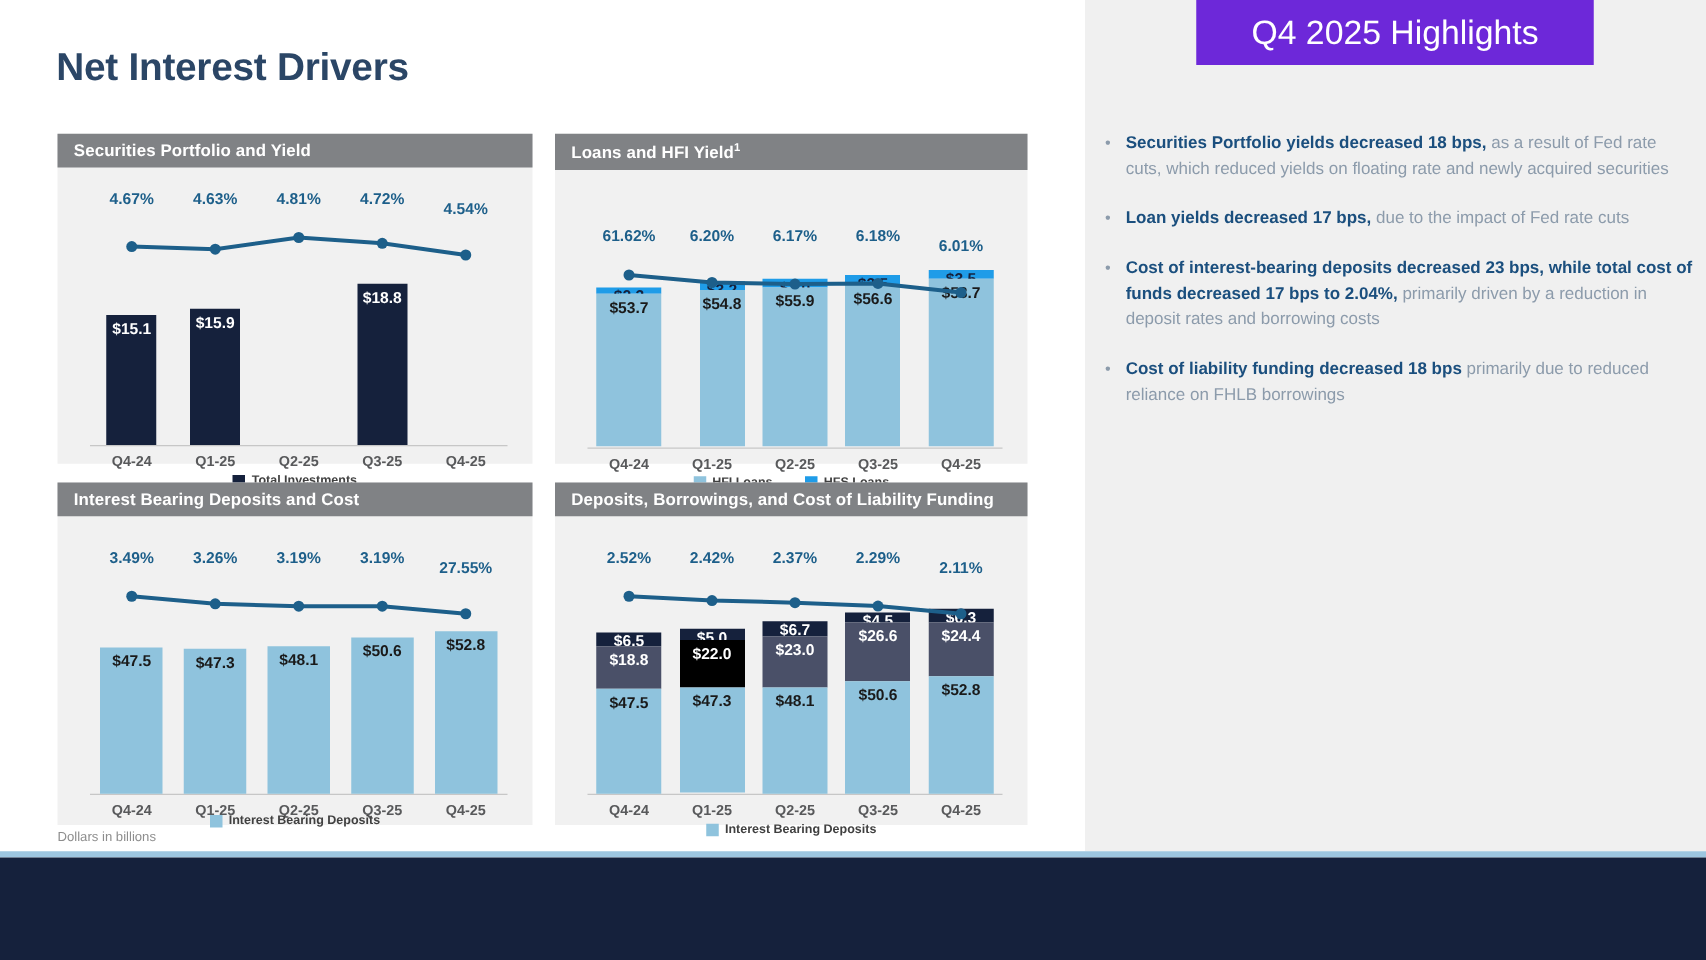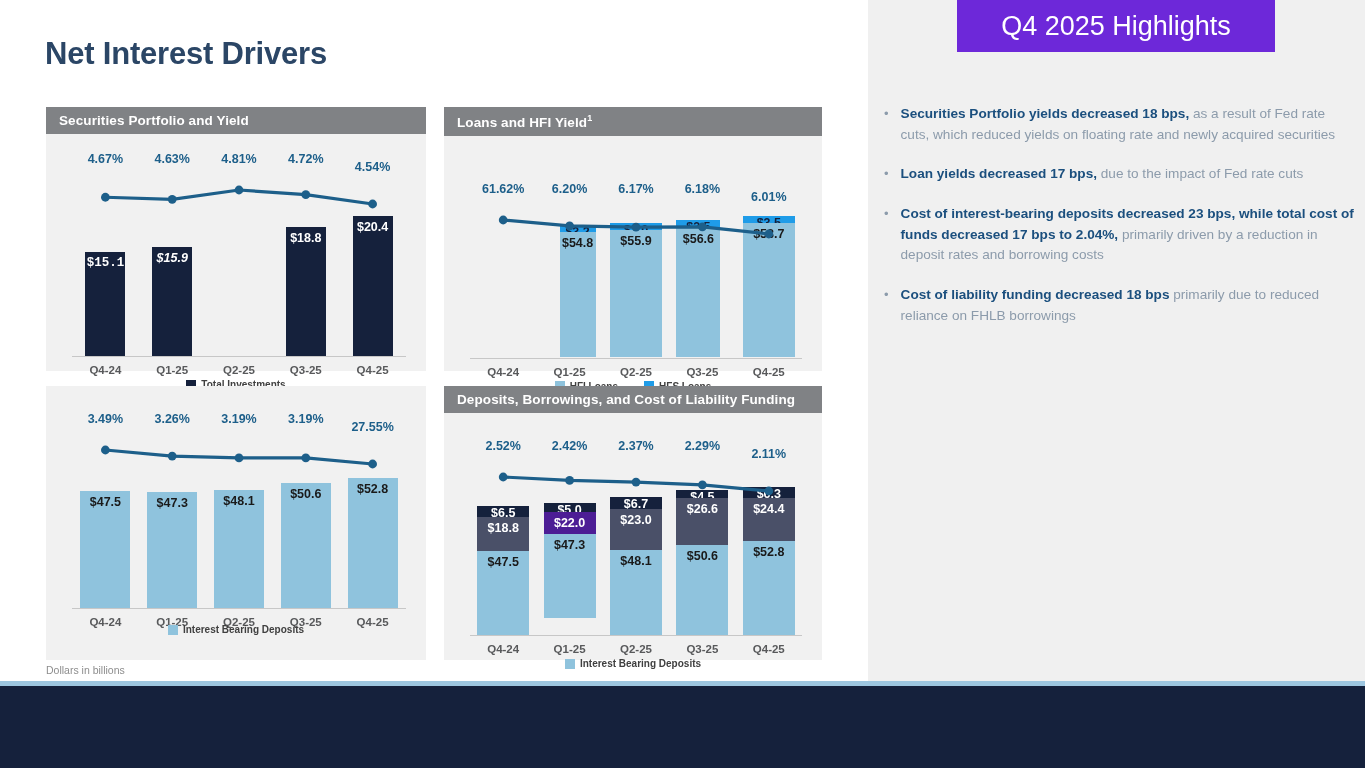--- a/index.html
+++ b/index.html
@@ -107,47 +107,42 @@
 <div id="sidebar-bg"></div>
 
 <div id="page-title">Net Interest Drivers</div>
 
 <div id="charts-root">
     <div class="panel" style="left: 46px; top: 107px; width: 380px; height: 264px;">
       <div class="panel-head">Securities Portfolio and Yield</div>
       <div class="plot" style="height: 236px;">
         <div class="axis-line" style="left: 26px; width: 334px; top: 222px;"></div>
         <div class="bar-group" style="left: 39.4px; width: 40px; height: 103.627px; top: 118.373px; position: absolute;">
-          <div class="seg" style="height: 103.627px; background: rgb(21, 33, 60); font-family: Liberation Mono, monospace;">
+          <div class="seg" style="height: 103.627px; background: rgb(21, 33, 60);">
             <div class="seg-lbl" style="color: rgb(255, 255, 255); top: 4px;">$15.1</div>
           </div>
         </div>
         <div class="xlbl" style="left: 26px; width: 66.8px; top: 230px;">Q4-24</div>
         <div class="pct" style="left: 26px; width: 66.8px; top: 18px;">4.67%</div>
-        <div class="bar-group" style="left: 106.2px; width: 40px; height: 109.118px; top: 112.882px; position: absolute; font-style: italic;">
+        <div class="bar-group" style="left: 106.2px; width: 40px; height: 109.118px; top: 112.882px; position: absolute;">
           <div class="seg" style="height: 109.118px; background: rgb(21, 33, 60);">
             <div class="seg-lbl" style="color: rgb(255, 255, 255); top: 4px;">$15.9</div>
           </div>
         </div>
         <div class="xlbl" style="left: 92.8px; width: 66.8px; top: 230px;">Q1-25</div>
         <div class="pct" style="left: 92.8px; width: 66.8px; top: 18px;">4.63%</div>
         <div class="xlbl" style="left: 159.6px; width: 66.8px; top: 230px;">Q2-25</div>
         <div class="pct" style="left: 159.6px; width: 66.8px; top: 18px;">4.81%</div>
         <div class="bar-group" style="left: 239.8px; width: 40px; height: 129.02px; top: 92.9804px; position: absolute;">
           <div class="seg" style="height: 129.02px; background: rgb(21, 33, 60);">
             <div class="seg-lbl" style="color: rgb(255, 255, 255); top: 4px;">$18.8</div>
           </div>
         </div>
         <div class="xlbl" style="left: 226.4px; width: 66.8px; top: 230px;">Q3-25</div>
         <div class="pct" style="left: 226.4px; width: 66.8px; top: 18px;">4.72%</div>
-        <div class="bar-group" style="left: 306.6px; width: 40px; height: 140px; top: 82px; position: absolute;">
-          <div class="seg" style="height: 140px; background: rgb(21, 33, 60);">
-            <div class="seg-lbl" style="color: rgb(255, 255, 255); top: 4px;">$20.4</div>
-          </div>
-        </div>
         <div class="xlbl" style="left: 293.2px; width: 66.8px; top: 230px;">Q4-25</div>
         <div class="pct" style="left: 293.2px; width: 66.8px; top: 26px;">4.54%</div>
         <svg width="380" height="40" class="trend" style="top: 40px;">
           <polyline points="59.4,23.259259259259252 126.19999999999999,25.333333333333336 193,16 259.79999999999995,20.666666666666668 326.59999999999997,30" fill="none" stroke="#1d5f8a" stroke-width="3.2"></polyline>
           <circle cx="59.4" cy="23.259259259259252" r="4.4" fill="#1d5f8a"></circle>
           <circle cx="126.19999999999999" cy="25.333333333333336" r="4.4" fill="#1d5f8a"></circle>
           <circle cx="193" cy="16" r="4.4" fill="#1d5f8a"></circle>
           <circle cx="259.79999999999995" cy="20.666666666666668" r="4.4" fill="#1d5f8a"></circle>
           <circle cx="326.59999999999997" cy="30" r="4.4" fill="#1d5f8a"></circle>
         </svg>
@@ -158,20 +153,28 @@
               <span class="lg-txt">Total Investments</span>
             </div>
           </div>
         </div>
       </div>
     </div>
     <div class="panel" style="left: 444px; top: 107px; width: 378px; height: 264px;">
       <div class="panel-head">Loans and HFI Yield<sup>1</sup></div>
       <div class="plot" style="height: 236px;">
         <div class="axis-line" style="left: 26px; width: 332px; top: 222px;"></div>
+        <div class="bar-group" style="left: 33.2px; width: 52px; height: 127.846px; top: 94.1543px; position: absolute;">
+          <div class="seg" style="height: 5.2508px; background: rgb(31, 156, 232);">
+            <div class="seg-lbl" style="color: rgb(21, 33, 60); top: 0px;">$2.3</div>
+          </div>
+          <div class="seg" style="height: 122.595px; background: rgb(143, 195, 221);">
+            <div class="seg-lbl" style="color: rgb(26, 26, 26); top: 4px;">$53.7</div>
+          </div>
+        </div>
         <div class="xlbl" style="left: 26px; width: 66.4px; top: 230px;">Q4-24</div>
         <div class="pct" style="left: 26px; width: 66.4px; top: 46px;">61.62%</div>
         <div class="bar-group" style="left: 99.6px; width: 52px; height: 132.412px; top: 89.5884px; position: absolute; padding-left: 16px;">
           <div class="seg" style="height: 7.30547px; background: rgb(31, 156, 232);">
             <div class="seg-lbl" style="color: rgb(21, 33, 60); top: 0px;">$3.2</div>
           </div>
           <div class="seg" style="height: 125.106px; background: rgb(143, 195, 221);">
             <div class="seg-lbl" style="color: rgb(26, 26, 26); top: 4px;">$54.8</div>
           </div>
         </div>
@@ -223,20 +226,21 @@
             </div>
             <div class="lg">
               <span class="swatch" style="background: rgb(31, 156, 232);"></span>
               <span class="lg-txt">HFS Loans</span>
             </div>
           </div>
         </div>
       </div>
     </div>
     <div class="panel" style="left: 46px; top: 386px; width: 380px; height: 274px;">
+      <div class="panel-head">Interest Bearing Deposits and Cost</div>
       <div class="plot" style="height: 246px;">
         <div class="axis-line" style="left: 26px; width: 334px; top: 222px;"></div>
         <div class="bar-group" style="left: 34.4px; width: 50px; height: 116.951px; top: 105.049px; position: absolute;">
           <div class="seg" style="height: 116.951px; background: rgb(143, 195, 221);">
             <div class="seg-lbl" style="color: rgb(26, 26, 26); top: 4px;">$47.5</div>
           </div>
         </div>
         <div class="xlbl" style="left: 26px; width: 66.8px; top: 230px;">Q4-24</div>
         <div class="pct" style="left: 26px; width: 66.8px; top: 26px;">3.49%</div>
         <div class="bar-group" style="left: 101.2px; width: 50px; height: 116.458px; top: 105.542px; position: absolute;">
@@ -299,21 +303,21 @@
           <div class="seg" style="height: 84.1916px; background: rgb(143, 195, 221);">
             <div class="seg-lbl" style="color: rgb(26, 26, 26); top: 4px;">$47.5</div>
           </div>
         </div>
         <div class="xlbl" style="left: 26px; width: 66.4px; top: 230px;">Q4-24</div>
         <div class="pct" style="left: 26px; width: 66.4px; top: 26px;">2.52%</div>
         <div class="bar-group" style="left: 99.6px; width: 52px; height: 131.693px; top: 90.3066px; position: absolute;">
           <div class="seg" style="height: 8.86228px; background: rgb(21, 33, 60);">
             <div class="seg-lbl" style="color: rgb(255, 255, 255); top: 0px;">$5.0</div>
           </div>
-          <div class="seg" style="height: 22px; background: #4c1d95;">
+          <div class="seg" style="height: 38px; background: #000000;">
             <div class="seg-lbl" style="color: rgb(255, 255, 255); top: 4px;">$22.0</div>
           </div>
           <div class="seg" style="height: 83.8371px; background: rgb(143, 195, 221);">
             <div class="seg-lbl" style="color: rgb(26, 26, 26); top: 4px;">$47.3</div>
           </div>
         </div>
         <div class="xlbl" style="left: 92.4px; width: 66.4px; top: 230px;">Q1-25</div>
         <div class="pct" style="left: 92.4px; width: 66.4px; top: 26px;">2.42%</div>
         <div class="bar-group" style="left: 166px; width: 52px; height: 104px; top: 84.103px; position: absolute;">
           <div class="seg" style="height: 11.8754px; background: rgb(21, 33, 60);">

